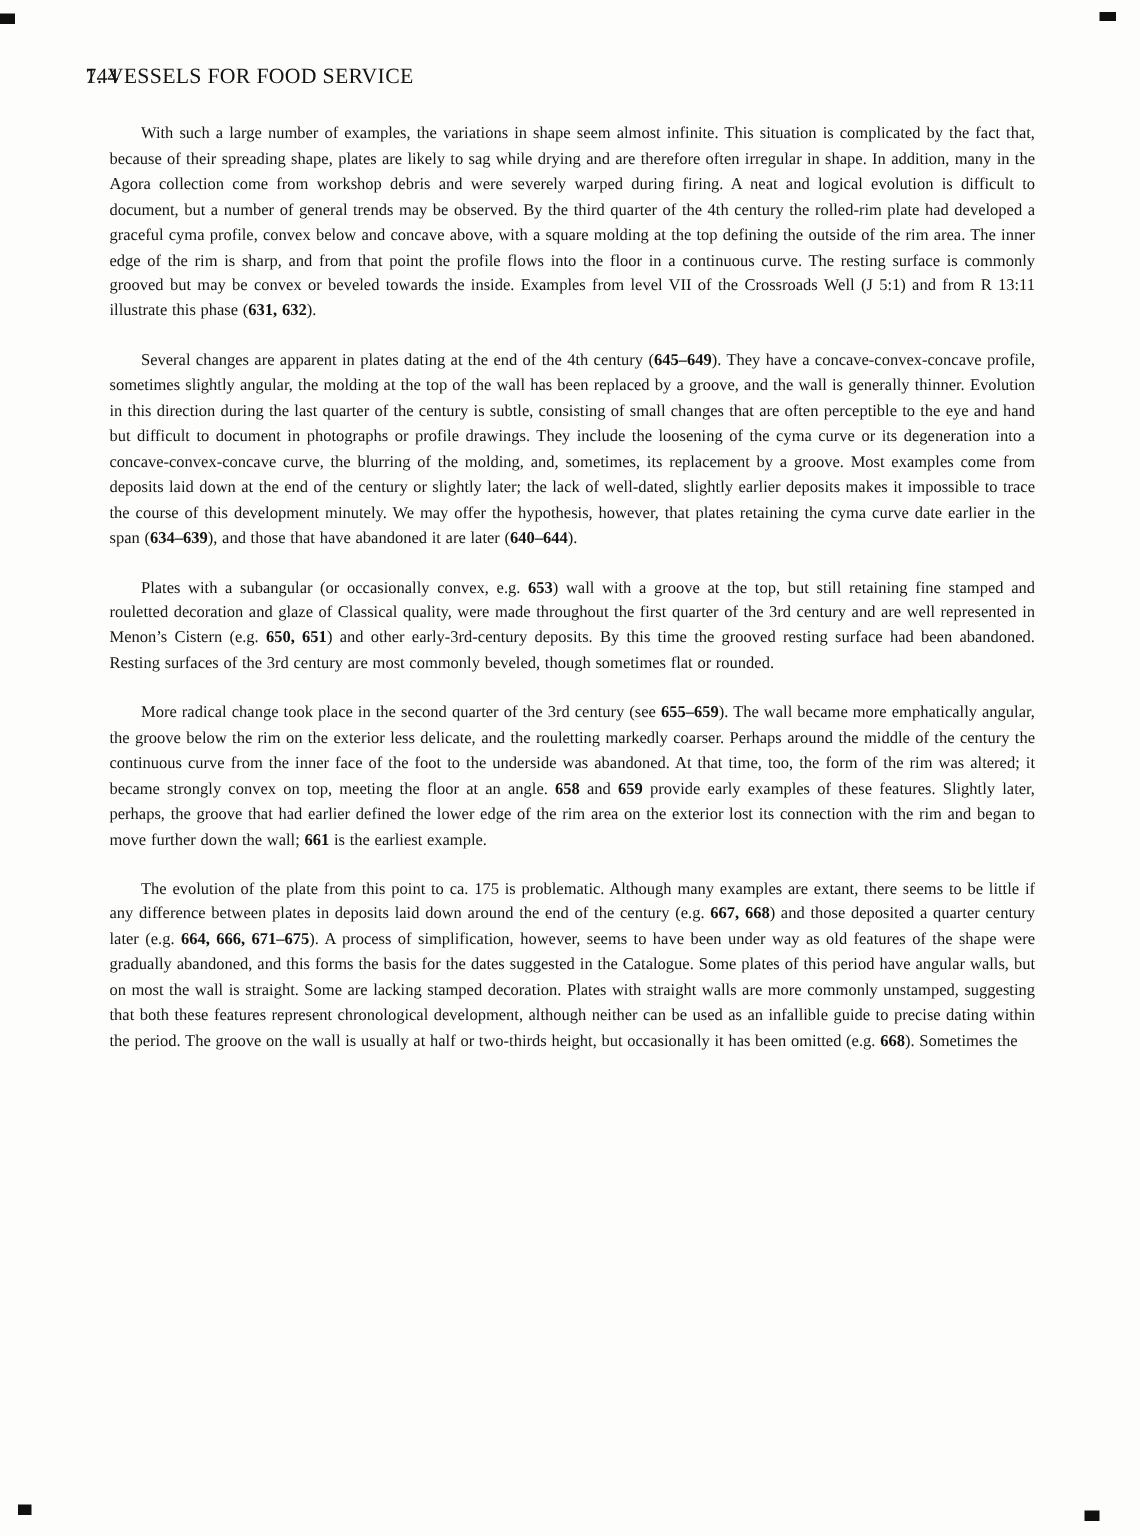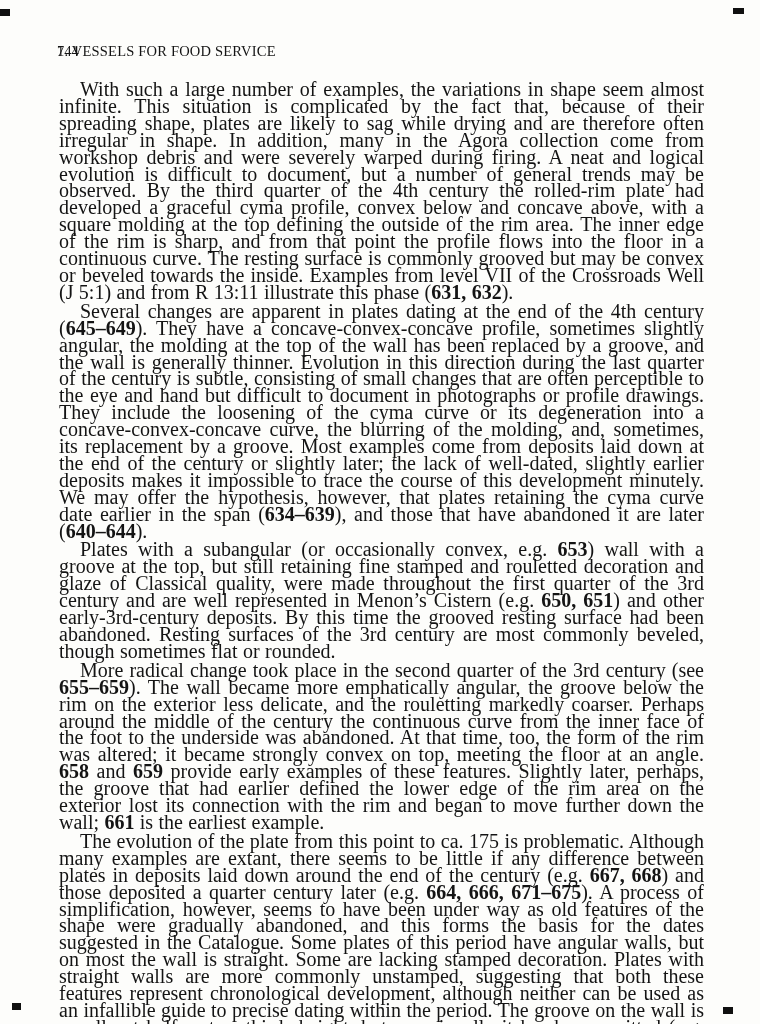--- a/index.html
+++ b/index.html
@@ -42,24 +42,24 @@
     position: absolute;
     left: 0;
     top: 0;
   }
   .running-head {
     display: block;
     text-align: left;
     letter-spacing: 0.2px;
   }
   .page-body p.para {
-    margin: 2px;
+    margin: 16px;
     text-align: justify;
     text-indent: 21px;
-    font-size: 20px;
+    font-size: 11px;
     line-height: 16.9px;
     word-spacing: 0.4px;
   }
   .page-body .b {
     font-weight: bold;
   }
   .page-body .i {
   }
 </style>
 </head>

